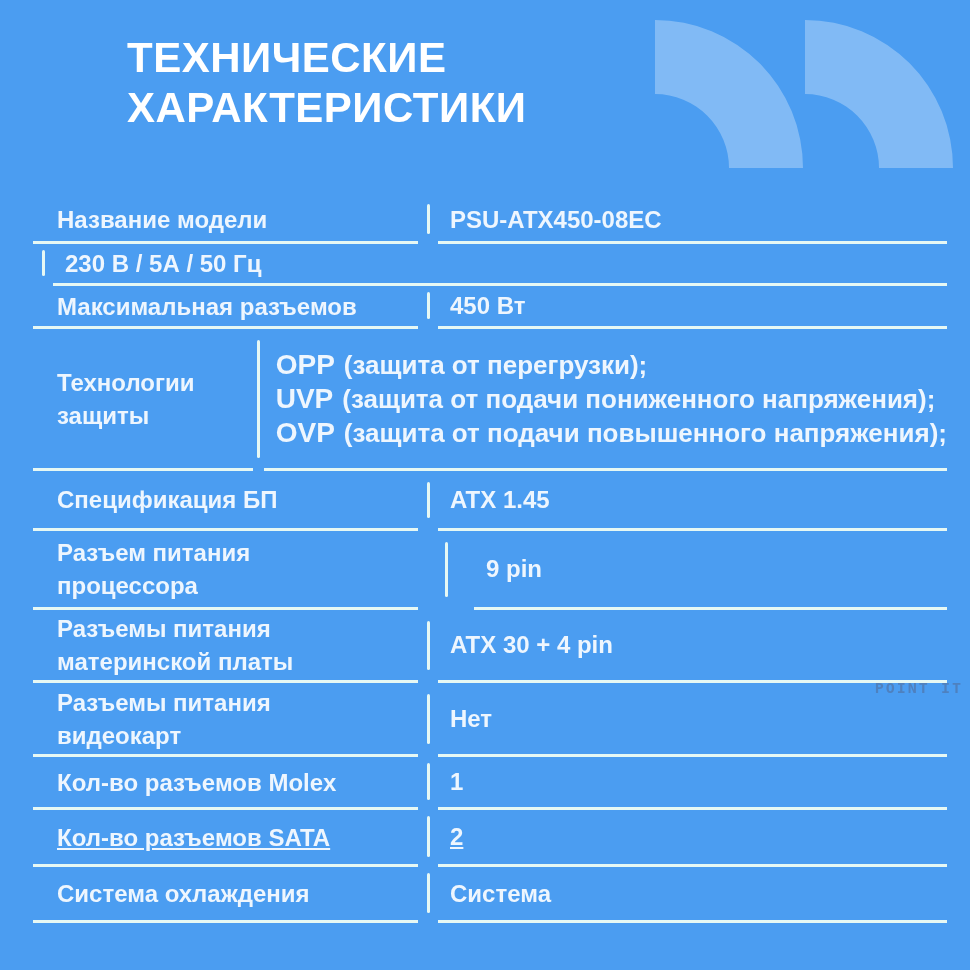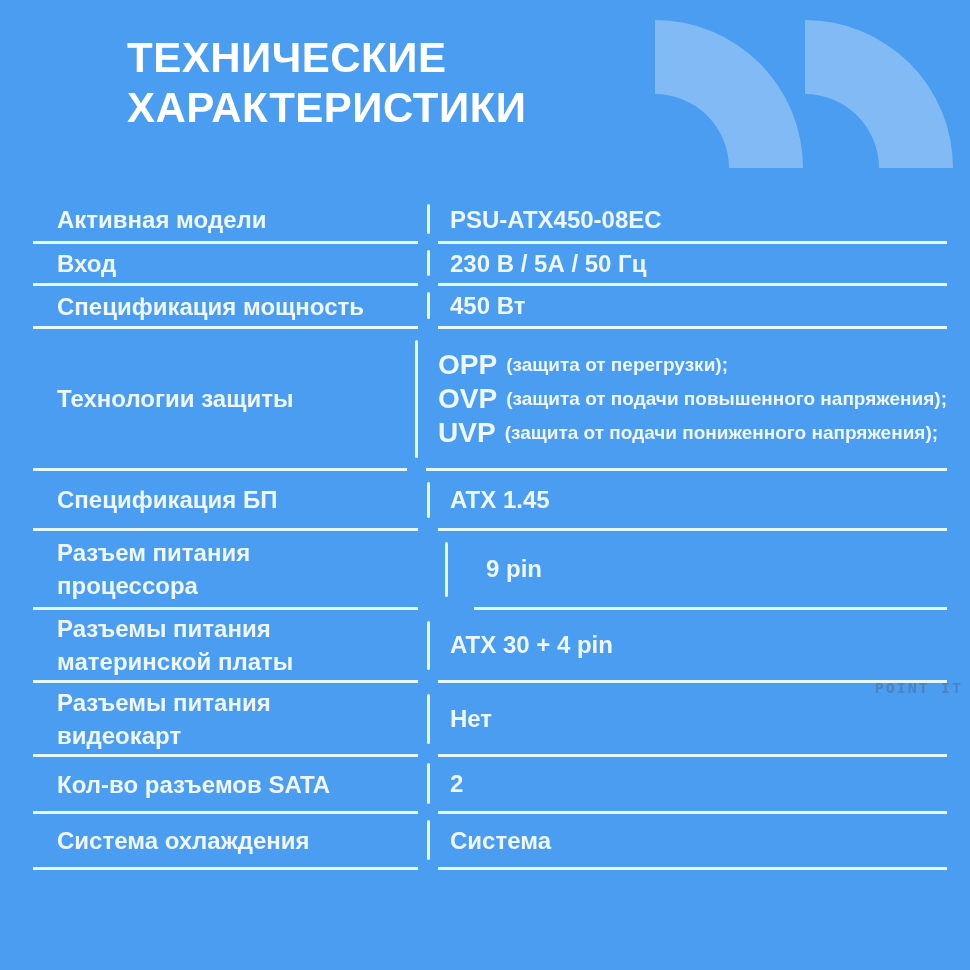--- a/index.html
+++ b/index.html
@@ -74,32 +74,32 @@
     font-size: 24px; font-weight: bold;
     line-height: 30px;
   }
   .cell-value.multi {
     flex-direction: column;
     align-items: flex-start;
     justify-content: center;
   }
   .prot-line { display: flex; align-items: center; line-height: 34px; white-space: nowrap; }
   .prot-code { font-size: 28px; font-weight: bold; }
-  .prot-desc { font-size: 19px; font-weight: 600; margin-left: 9px; }
+  .prot-desc { font-size: 26px; font-weight: 600; margin-left: 9px; }
   
   .r1  { height: 46px; }
   .r2  { height: 42px; }
   .r3  { height: 43px; }
   .r4  { height: 142px; }
   .r5  { height: 60px; text-align: right; }
   .r6  { height: 79px; gap: 18px; }
   .r7  { height: 73px; }
   .r8  { height: 74px; }
   .r9  { height: 53px; }
-  .r10 { height: 57px; }
+  .r10 { height: 57px; text-decoration: underline; }
   .r11 { height: 56px; }
   
   .r4 .vbar, .r5 .vbar, .r6 .vbar, .r7 .vbar, .r8 .vbar { margin: 11px 0 13px 0; }
   
   .watermark {
     position: absolute;
     right: 7px; bottom: 10px;
     font-family: "DejaVu Sans Mono", monospace;
     font-weight: bold;
     font-size: 15px;
@@ -121,60 +121,59 @@
   <svg class="quote quote-1" viewBox="0 0 148 148" aria-hidden="true">
     <path d="M 0 0 A 148 148 0 0 1 148 148 L 74 148 A 74 74 0 0 0 0 74 Z" fill="currentColor"></path>
   </svg>
   <svg class="quote quote-2" viewBox="0 0 148 148" aria-hidden="true">
     <path d="M 0 0 A 148 148 0 0 1 148 148 L 74 148 A 74 74 0 0 0 0 74 Z" fill="currentColor"></path>
   </svg>
 
   <div class="spec-table">
 
     <div class="row r1">
-      <div class="cell-label">Активная модели</div>
+      <div class="cell-label">Название модели</div>
       <div class="cell-gap">
           <div class="vbar"></div>
         </div>
       <div class="cell-value">PSU-ATX450-08EC</div>
     </div>
 
     <div class="row r2">
-      <div class="cell-label">Вход</div>
       <div class="cell-gap">
           <div class="vbar"></div>
         </div>
       <div class="cell-value">230 В / 5А / 50 Гц</div>
     </div>
 
     <div class="row r3">
-      <div class="cell-label">Спецификация мощность</div>
+      <div class="cell-label">Максимальная разъемов</div>
       <div class="cell-gap">
           <div class="vbar"></div>
         </div>
       <div class="cell-value">450 Вт</div>
     </div>
 
     <div class="row r4">
       <div class="cell-label">Технологии защиты</div>
       <div class="cell-gap">
           <div class="vbar"></div>
         </div>
       <div class="cell-value multi">
         <div class="prot-line">
           <span class="prot-code">OPP</span>
           <span class="prot-desc">(защита от перегрузки);</span>
         </div>
         <div class="prot-line">
+          <span class="prot-code">UVP</span>
+          <span class="prot-desc">(защита от подачи пониженного напряжения);</span>
+        </div>
+        <div class="prot-line">
           <span class="prot-code">OVP</span>
           <span class="prot-desc">(защита от подачи повышенного напряжения);</span>
-        </div>
-        <div class="prot-line">
-          <span class="prot-code">UVP</span>
-          <span class="prot-desc">(защита от подачи пониженного напряжения);</span>
         </div>
       </div>
     </div>
 
     <div class="row r5">
       <div class="cell-label">Спецификация БП</div>
       <div class="cell-gap">
           <div class="vbar"></div>
         </div>
       <div class="cell-value">ATX 1.45</div>
@@ -200,20 +199,27 @@
 
     <div class="row r8">
       <div class="cell-label">Разъемы питания
 видеокарт</div>
       <div class="cell-gap">
           <div class="vbar"></div>
         </div>
       <div class="cell-value">Нет</div>
     </div>
 
+    <div class="row r9">
+      <div class="cell-label">Кол-во разъемов Molex</div>
+      <div class="cell-gap">
+          <div class="vbar"></div>
+        </div>
+      <div class="cell-value">1</div>
+    </div>
 
     <div class="row r10">
       <div class="cell-label">Кол-во разъемов SATA</div>
       <div class="cell-gap">
           <div class="vbar"></div>
         </div>
       <div class="cell-value">2</div>
     </div>
 
     <div class="row r11">

